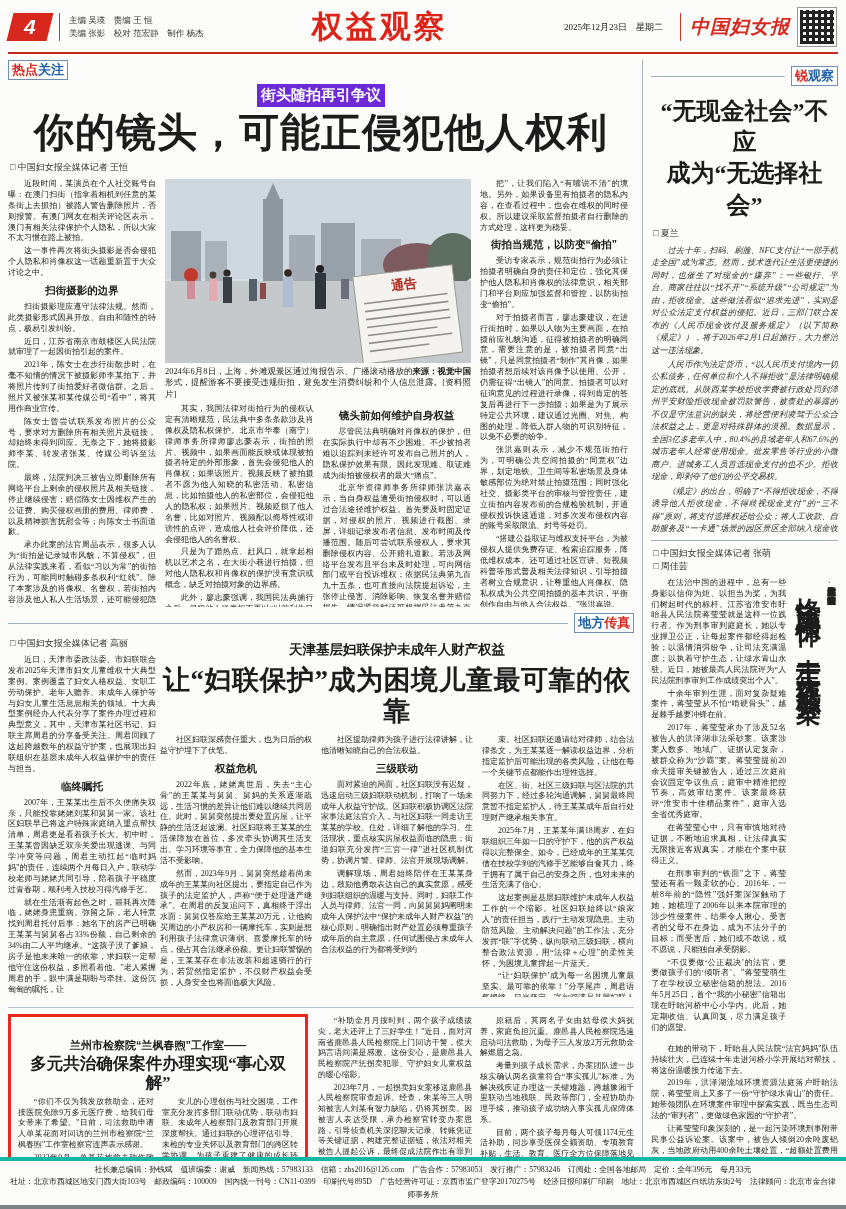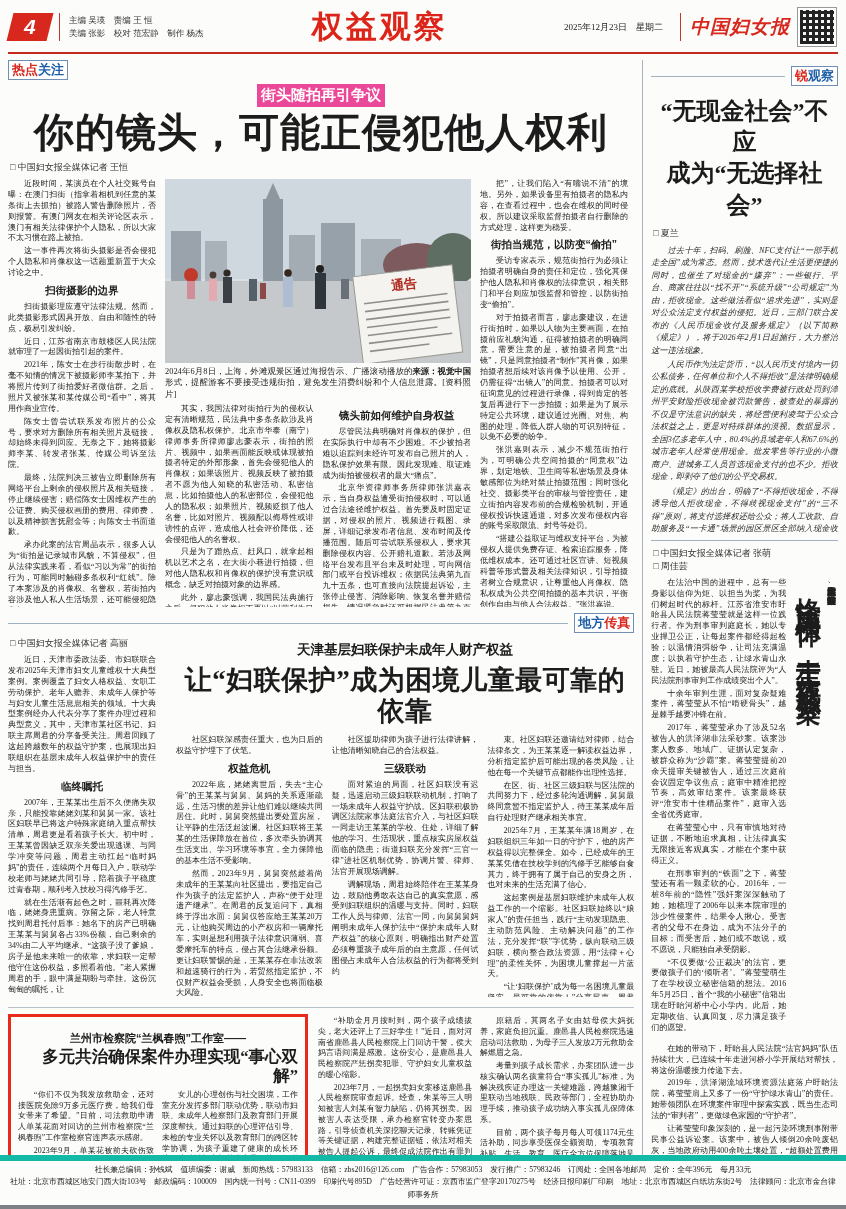--- a/index.html
+++ b/index.html
@@ -23,61 +23,61 @@
   .left-zone{width:630px;}
   .zone-div{width:1px;background:#a9b3bb;margin:0 8px;}
   .right-zone{width:188px;}
   
   .taglabel{font-size:13px;font-weight:bold;font-family:"Liberation Sans",sans-serif;display:inline-block;border:1px solid #6f8fb3;padding:0 3px;background:#fff;}
   .taglabel .r{color:#d8281e;} .taglabel .b{color:#1f5fa8;}
   .label-row{display:flex;align-items:center;margin:6px 0 2px 0;}
   .label-row .rule{flex:1;border-top:1px solid #9fb0c0;margin-right:6px;}
   
   .kicker{text-align:center;margin:4px 0 2px 0;}
-  .kicker span{display:inline-block;background:#ec4899;color:#fff;font-size:15px;font-weight:bold;padding:2px 4px;font-family:"Liberation Sans",sans-serif;}
+  .kicker span{display:inline-block;background:#6d28d9;color:#fff;font-size:15px;font-weight:bold;padding:2px 4px;font-family:"Liberation Sans",sans-serif;}
   .h1{font-size:40px;font-weight:900;text-align:center;letter-spacing:1px;margin:4px 0 6px 0;line-height:1.1;}
   .byline{font-size:9px;color:#333;margin:2px 0 5px 2px;}
   .lead-cols{display:grid;grid-template-columns:148px 306px 148px;column-gap:9px;height:428px;overflow:hidden;}
   .col{overflow:hidden;height:100%;}
   p{margin:0 0 2px 0;text-indent:2em;text-align:justify;font-size:8px;line-height:1.36;}
   .subhead{text-align:center;font-weight:bold;font-size:10.5px;margin:5px 0 4px 0;font-family:"Liberation Sans",sans-serif;text-indent:0;}
   .photo-wrap svg{display:block;width:306px;height:184px;}
   .caption{font-size:8.4px;line-height:1.35;margin:3px 0 4px 0;text-align:justify;}
   .caption .src{float:right;font-weight:bold;}
   .mid-cols{display:grid;grid-template-columns:1fr 1fr;column-gap:9px;height:208px;overflow:hidden;}
   
-  .df-grid{display:grid;grid-template-columns:148px 1fr;column-gap:20px;height:366px;overflow:hidden;margin-top:2px;}
+  .df-grid{display:grid;grid-template-columns:148px 1fr;column-gap:4px;height:366px;overflow:hidden;margin-top:2px;}
   .df-head{text-align:center;padding-top:6px;}
   .df-kicker{font-size:13.5px;font-weight:bold;margin-bottom:6px;font-family:"Liberation Sans",sans-serif;}
   .df-title{font-size:27px;font-weight:900;letter-spacing:.5px;margin:0 0 8px 0;line-height:1.15;}
   .df-cols{display:grid;grid-template-columns:1fr 1fr 1fr;column-gap:9px;height:262px;overflow:hidden;}
   
   .bottom-row{display:flex;gap:10px;border-top:1px solid #b9c2ca;margin-top:6px;padding-top:6px;height:198px;box-sizing:border-box;overflow:hidden;}
-  .redbox{width:300px;box-sizing:border-box;border:3px solid #e8291c;padding:13px 7px;overflow:hidden;}
+  .redbox{width:300px;box-sizing:border-box;border:3px solid #e8291c;padding:20px 7px;overflow:hidden;}
   .box-kicker{text-align:center;font-size:11px;font-weight:bold;margin:1px 0 2px 0;font-family:"Liberation Sans",sans-serif;}
-  .box-title{text-align:right;font-size:16.5px;font-weight:900;margin:0 0 4px 0;line-height:1.15;}
+  .box-title{text-align:center;font-size:16.5px;font-weight:900;margin:0 0 4px 0;line-height:1.15;}
   .two-cols{display:grid;grid-template-columns:1fr 1fr;column-gap:8px;overflow:hidden;}
   .redbox .two-cols{height:146px;}
   .midart{flex:1;padding-top:2px;overflow:hidden;}
   .midart-title{text-align:center;font-size:19px;font-weight:900;margin:4px 0 8px 0;}
   .midart .two-cols{height:152px;}
   .bp p{font-size:7.9px;}
   
   .rui-title{text-align:center;font-size:24px;font-weight:900;line-height:1.3;margin:10px 0 6px 0;}
   .fangsong{height:288px;overflow:hidden;font-family:Liberation Serif, serif;}
   .fangsong p{font-style:italic;font-size:8.2px;line-height:1.52;color:#2a2a2a;}
   .rz-div{border-top:1px solid #9fb0c0;margin:7px 0 6px 0;}
   .j-bylines{font-size:9px;color:#333;line-height:1.5;margin:2px 0 4px 2px;}
   .jrow{display:flex;height:462px;overflow:hidden;}
   .jbody{flex:1;overflow:hidden;}
   .jhead{writing-mode:vertical-rl;font-size:25px;font-weight:900;letter-spacing:5px;line-height:1.15;padding:0 4px 0 7px;white-space:nowrap;}
   .jkick{writing-mode:vertical-rl;font-size:8.6px;color:#222;line-height:1.4;padding-top:2px;font-family:"Liberation Sans",sans-serif;}
   .jcont{height:196px;overflow:hidden;margin-top:4px;}
   
-  .footer{position:absolute;left:0;right:0;bottom:0;border-top:6px solid #14b8a6;border-bottom:4px solid #7d8084;
+  .footer{position:absolute;left:0;right:0;bottom:0;border-top:4px solid #14b8a6;border-bottom:4px solid #7d8084;
           padding:3px 8px 4px 8px;text-align:center;font-size:7.8px;line-height:1.6;color:#222;background:#fcfcfa;}
 </style>
 </head>
 <body>
 
 <div class="page">
 
   <div class="hdr">
     <div class="pgnum">
         <span>4</span>

